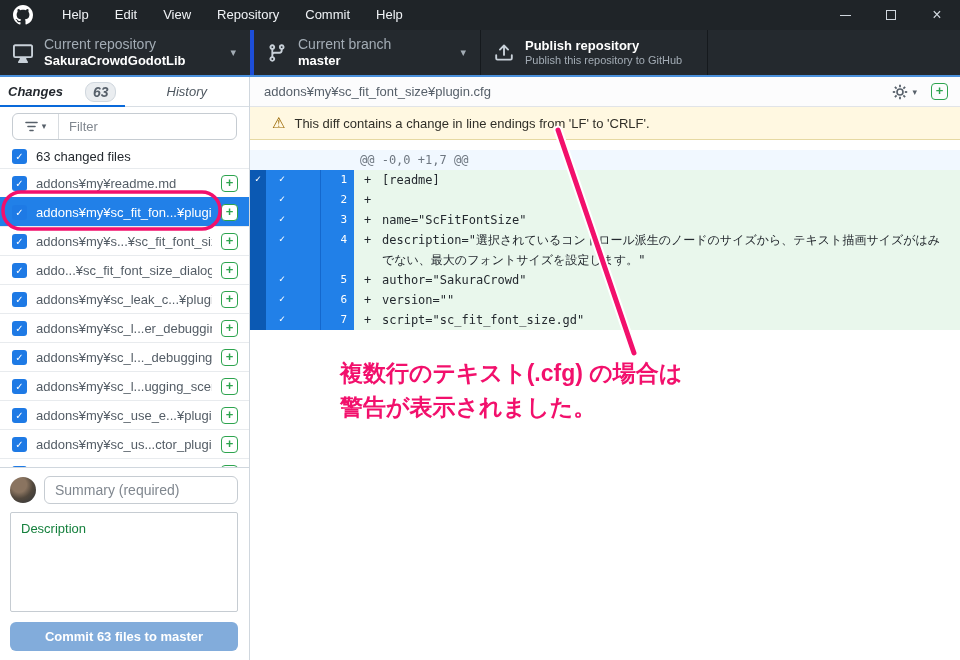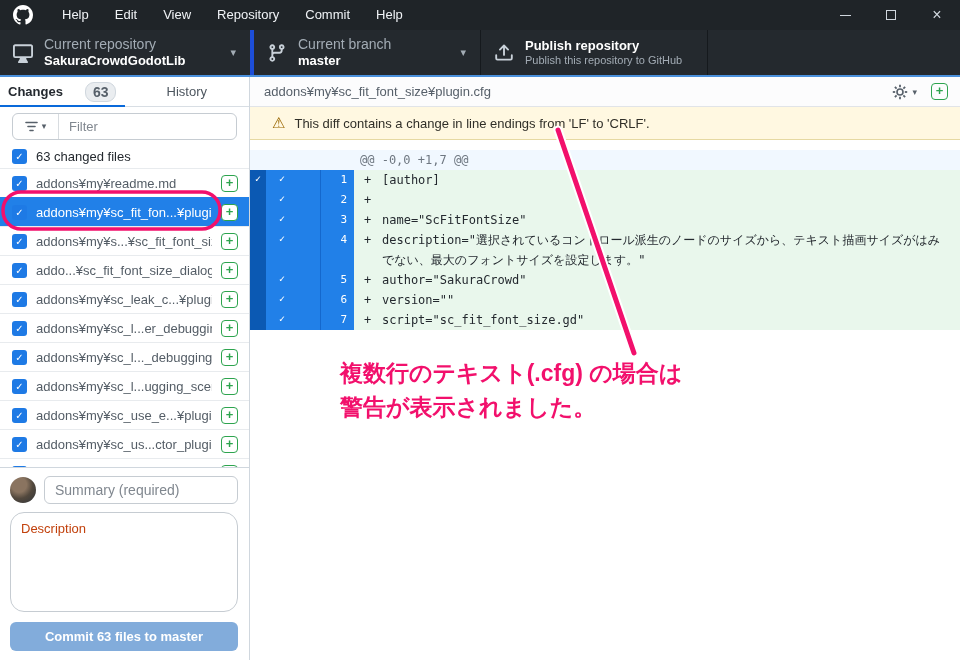--- a/index.html
+++ b/index.html
@@ -26,21 +26,21 @@
   .tb-text { display:flex; flex-direction:column; line-height:1.25; }
   .tb-label { font-size:14px; color:#a3acb5; }
   .tb-value { font-size:13px; font-weight:bold; color:#ffffff; }
   .tb-sub { font-size:11px; color:#a3acb5; }
   .tb-caret { margin-left:auto; margin-right:14px; color:#a3acb5; font-size:11px; }
   .blueline { position:absolute; left:0; top:75px; width:960px; height:2px; background:#4a90dc; }
 
   
   .leftpanel { position:absolute; left:0; top:77px; width:250px; height:583px; background:#fff; border-right:1px solid #d0d7de; }
   .tabs { display:flex; height:30px; border-bottom:1px solid #d8dee4; }
-  .tab { width:50%; display:flex; align-items:center; justify-content:center; gap:22px; font-size:13px; position:relative; cursor:pointer; }
+  .tab { width:50%; display:flex; align-items:center; justify-content:center; gap:22px; font-size:13px; position:relative; cursor:pointer;font-style:italic; }
   .tab.active { color:#24292f; font-weight:bold; }
   .tab.inactive { color:#4d565f; }
   .tab.active::after { content:""; position:absolute; left:0; bottom:-1px; width:100%; height:2px; background:#0969da; }
   .badge { background:#eaedf0; border:1px solid #d0d7de; color:#57606a; border-radius:9px; font-size:14px; font-weight:bold; padding:1px 7px; }
 
   .filterrow { height:38px; display:flex; align-items:center; padding:0 12px; }
   .filterbox { flex:1; height:27px; border:1px solid #c6ccd2; border-radius:6px; display:flex; align-items:center; background:#fff; overflow:hidden; }
   .filterbtn { width:46px; height:100%; display:flex; align-items:center; justify-content:center; gap:4px; border-right:1px solid #d8dce0; }
   .filter-caret { font-size:9px; color:#57606a; }
   .filter-ph { padding-left:10px; font-size:13px; color:#80878f; }
@@ -52,21 +52,21 @@
   .fname { flex:1; font-size:13px; color:#545d66; white-space:nowrap; overflow:hidden; }
   .frow.selected { background:#2180e8; border-top-color:#2180e8; }
   .frow.selected .fname { color:#fff; }
   .plusbtn { width:17px; height:17px; border:1.5px solid #2da44e; border-radius:4px; background:#fff; color:#2da44e; font-size:13px; font-weight:bold; line-height:13px; text-align:center; flex:0 0 auto; }
   .partial { height:9px; overflow:hidden; }
 
   .commitbox { position:absolute; left:0; right:0; top:390px; bottom:0; border-top:1px solid #d0d7de; background:#fff; padding:8px 11px 0 10px; }
   .sumrow { display:flex; align-items:center; gap:8px; }
   .avatar { width:26px; height:26px; border-radius:50%; background:radial-gradient(circle at 35% 30%, #8a7460 0 30%, #52483d 55%, #2e3338 100%); flex:0 0 auto; }
   .suminput { flex:1; height:28px; border:1px solid #c6ccd2; border-radius:6px; font-size:14px; color:#80878f; padding:0 10px; display:flex; align-items:center; background:#fff; }
-  .descbox { margin-top:8px; height:100px; border:1px solid #c6ccd2; border-radius:14px; font-size:13px; color:#c2410c; padding:8px 10px; background:#fff; }
+  .descbox { margin-top:8px; height:100px; border:1px solid #c6ccd2; border-radius:2px; font-size:13px; color:#15803d; padding:8px 10px; background:#fff; }
   .commitbtn { margin-top:10px; height:29px; width:100%; border:none; border-radius:6px; background:#82acdb; color:#fff; font-size:13px; font-weight:600; font-family:"Liberation Sans",sans-serif; }
 
   
   .diffpane { position:absolute; left:250px; top:77px; width:710px; height:583px; background:#fff; }
   .pathheader { height:30px; display:flex; align-items:center; padding:0 12px 0 14px; border-bottom:1px solid #e1e4e8; background:#fcfcfd; }
   .pathtext { font-size:13px; color:#57606a; }
   .ph-icons { margin-left:auto; display:flex; align-items:center; gap:4px; }
   .gearwrap { display:flex; align-items:center; gap:4px; padding:2px; }
   .gear-caret { font-size:9px; color:#57606a; }
   .plusbox { width:17px; height:17px; border:1.5px solid #2da44e; border-radius:4px; color:#2da44e; font-size:13px; font-weight:bold; line-height:13px; text-align:center; margin-left:8px; }
@@ -285,21 +285,21 @@
 
     <div class="diffbody">
       <div class="hunkrow">@@ -0,0 +1,7 @@</div>
 
       <div class="drow">
         <span class="g-strip">✓</span>
         <span class="g-check">✓</span>
         <span class="g-num">1</span>
         <span class="g-content">
             <span class="g-sign">+</span>
-            <span class="g-code">[author]</span>
+            <span class="g-code">[readme]</span>
           </span>
       </div>
       <div class="drow">
         <span class="g-strip"></span>
         <span class="g-check">✓</span>
         <span class="g-num">2</span>
         <span class="g-content">
             <span class="g-sign">+</span>
             <span class="g-code"></span>
           </span>

